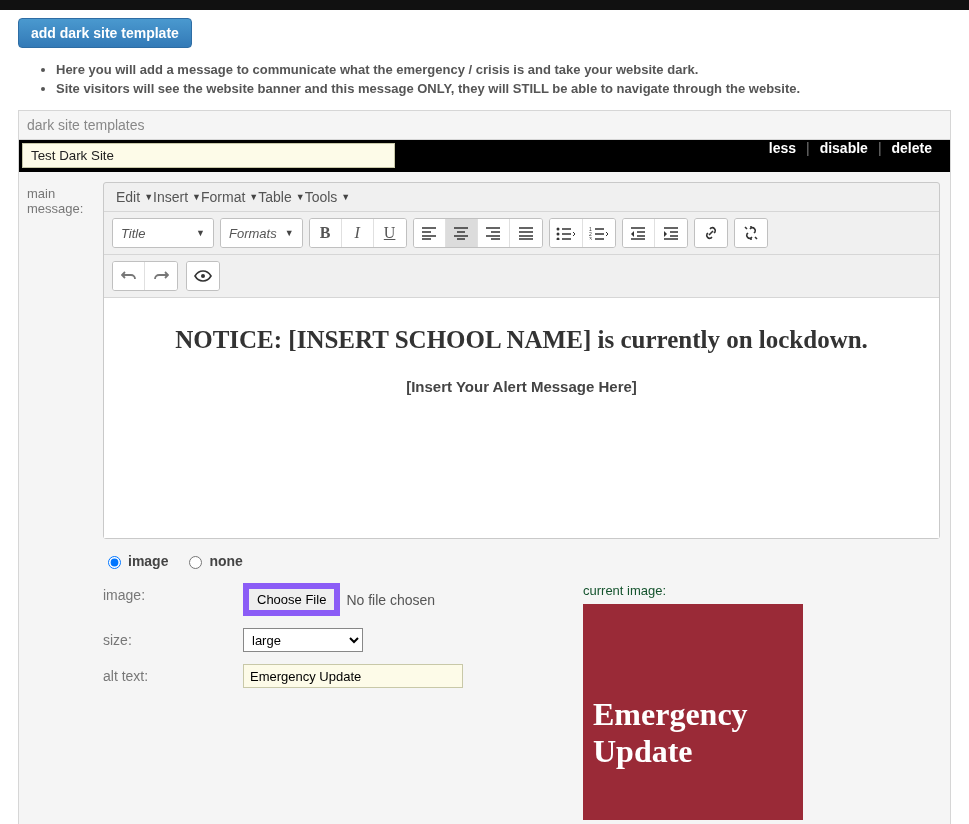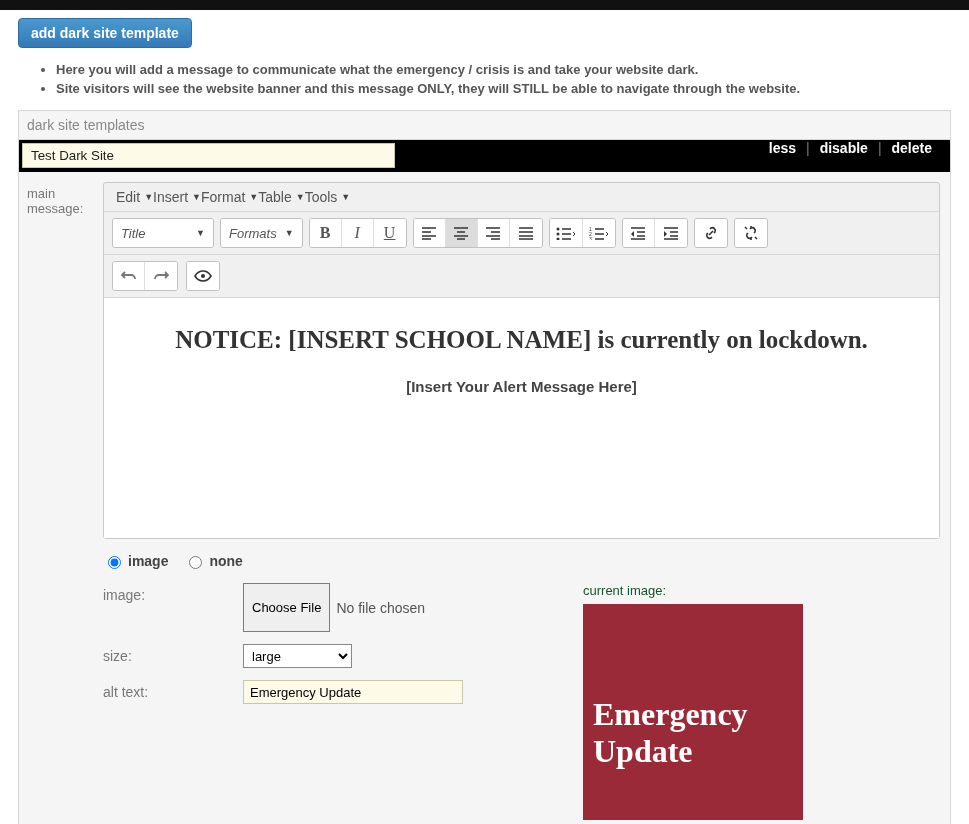--- a/index.html
+++ b/index.html
@@ -194,28 +194,28 @@
     display: grid;
     grid-template-columns: 140px 280px 40px auto;
     row-gap: 12px;
     align-items: start;
   }
   .field-grid .flabel { color: #777; padding-top: 4px; }
   .file-ctl {
     display:inline-flex; align-items:center; gap:6px;
   }
   .file-btn {
-    border: 1px solid #8b5cf6;
+    border: 6px solid #8b5cf6;
     background: #efefef;
-    padding: 16px 8px;
+    padding: 3px 8px;
     font-size: 13px;
     cursor: pointer;
   }
   .size-select {
-    width: 109px;
+    width: 120px;
     height: 24px;
     border: 1px solid #888;
     padding: 0 4px;
     font-size: 13px;
     background:#fff;
   }
   .alt-input {
     width: 220px;
     height: 24px;
     border: 1px solid #c8c8a8;

